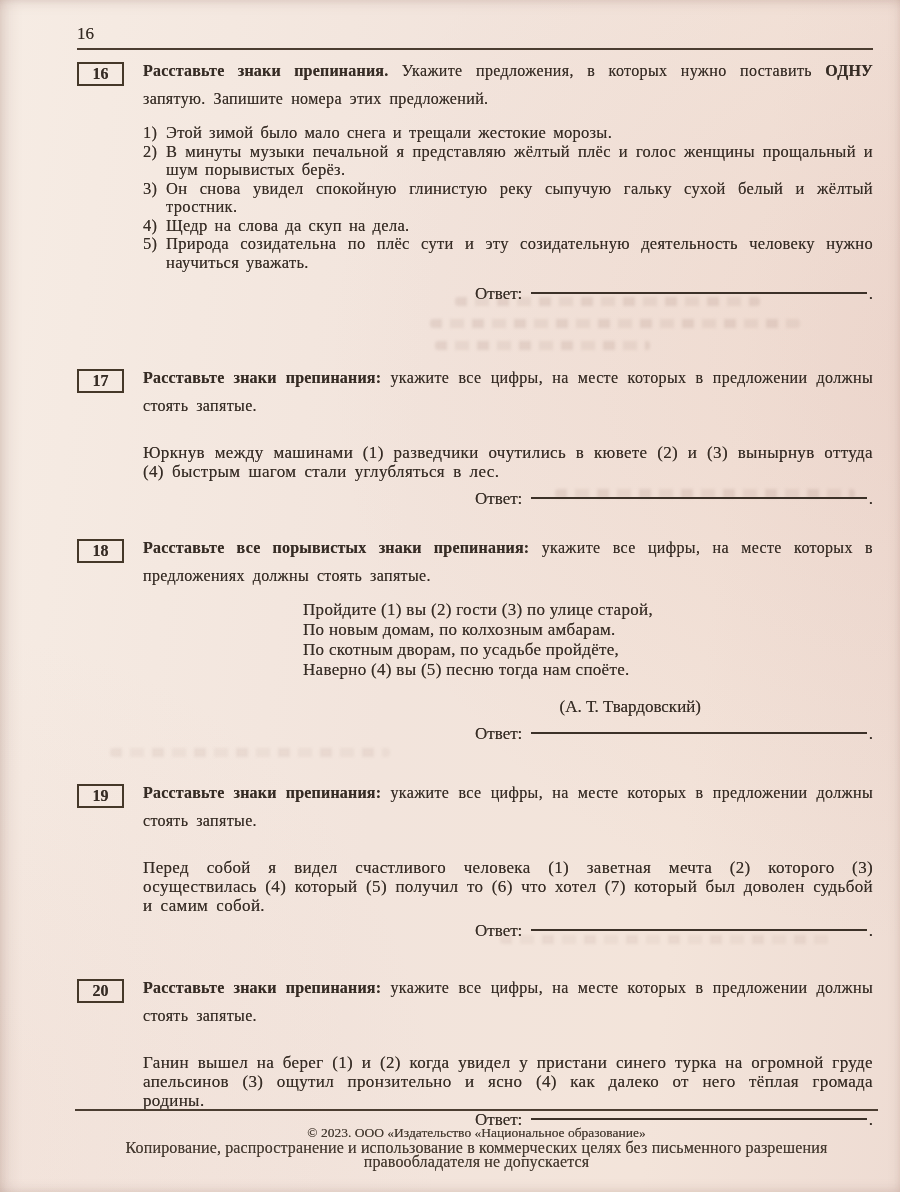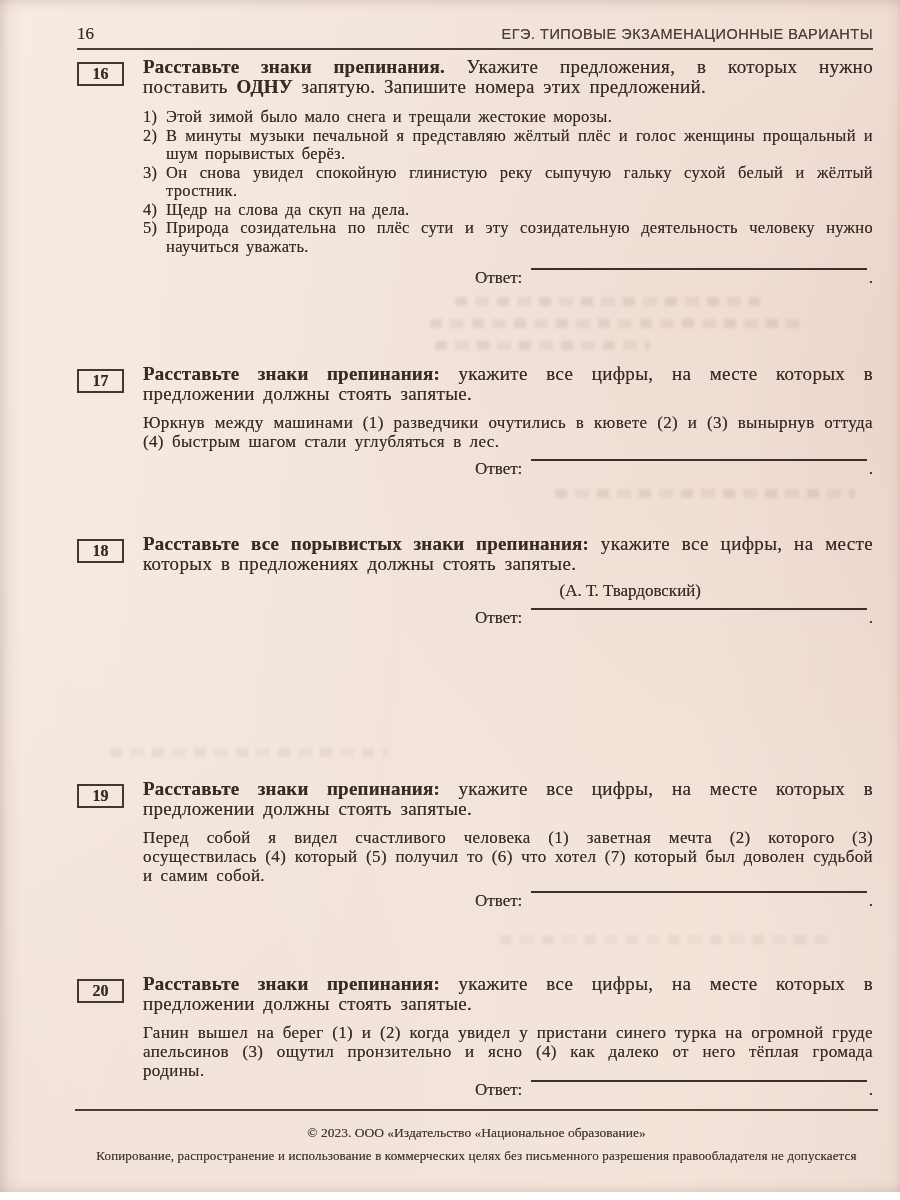--- a/index.html
+++ b/index.html
@@ -33,44 +33,44 @@
   .q { position:absolute; left:77px; width:796px; }
   .q16{top:57px} .q17{top:364px} .q18{top:534px} .q19{top:779px} .q20{top:974px}
 
   .qbox {
     position:absolute; left:0; top:5px; width:47px; height:24px;
     border:2px solid #453829; display:flex; align-items:center; justify-content:center;
     font-weight:bold; font-size:16px;
   }
   .qc { margin-left:66px; width:730px; }
 
-  .prompt { font-size:19px; line-height:20px; text-align:justify; letter-spacing:.35px; word-spacing:3.5px; }
+  .prompt { font-size:16px; line-height:28px; text-align:justify; letter-spacing:.35px; word-spacing:3.5px; }
   .prompt b { letter-spacing:.2px; }
 
   .items { margin-top:11px; font-size:16.5px; line-height:18.5px; letter-spacing:.3px; word-spacing:2.5px; }
   .item { display:flex; }
   .item .n { flex:none; width:23px; }
   .item .t { flex:1; text-align:justify; }
 
-  .body { margin-top:9px; font-size:17px; line-height:19px; text-align:justify; letter-spacing:.35px; word-spacing:3.5px;font-family:Liberation Serif, serif; }
+  .body { margin-top:23px; font-size:17px; line-height:19px; text-align:justify; letter-spacing:.35px; word-spacing:3.5px;font-family:Liberation Serif, serif; }
 
   .poem { margin-top:10px; margin-left:160px; font-size:17px; line-height:20px; letter-spacing:.3px; }
-  .attr { margin-top:7px; text-align:right; padding-right:172px; font-size:17px; }
-
-  .answer { display:flex; align-items:flex-start; margin-left:332px; width:398px; font-size:17px; line-height:20px; }
+  .attr { margin-top:17px; text-align:right; padding-right:172px; font-size:17px; }
+
+  .answer { display:flex; align-items:center; margin-left:332px; width:398px; font-size:17px; line-height:20px; }
   .answer .ln { flex:1; border-bottom:2px solid #3c3128; margin:0 2px 3px 9px; }
   .answer .dot { flex:none; }
   .a16{margin-top:12px} .a17{margin-top:8px} .a18{margin-top:7px} .a19{margin-top:6px} .a20{margin-top:0}
 
   .footer {
     position:absolute; left:75px; top:1109px; width:803px;
     border-top:2.5px solid #4b3d31; padding-top:14px; text-align:center; color:#453a30;
   }
   .f1 { font-size:13.5px; line-height:15px; }
-  .f2 { font-size:13px; line-height:14px; margin-top:9px; letter-spacing:.15px; }
+  .f2 { font-size:16px; line-height:14px; margin-top:1px; letter-spacing:.15px; }
 
   .g {
     position:absolute; height:9px; border-radius:4px;
     background:repeating-linear-gradient(90deg,
       rgba(151,116,104,.16) 0 12px, rgba(151,116,104,0) 12px 20px,
       rgba(151,116,104,.11) 20px 34px, rgba(151,116,104,0) 34px 42px);
     filter:blur(1.6px);
   }
 </style>
 </head>
@@ -80,21 +80,20 @@
 
   <span class="g" style="top:297px;left:455px;width:305px"></span>
   <span class="g" style="top:319px;left:430px;width:370px"></span>
   <span class="g" style="top:341px;left:435px;width:215px"></span>
   <span class="g" style="top:489px;left:555px;width:300px"></span>
   <span class="g" style="top:748px;left:110px;width:280px;opacity:.7"></span>
   <span class="g" style="top:935px;left:500px;width:330px;opacity:.7"></span>
 
   <header class="header">
     <span class="pnum">16</span>
-    <span class="ptitle">ЕГЭ. ТИПОВЫЕ ЭКЗАМЕНАЦИОННЫЕ ВАРИАНТЫ</span>
   </header>
 
   <section class="q q16">
     <div class="qbox">
         <span>16</span>
       </div>
     <div class="qc">
       <p class="prompt"><b>Расставьте знаки препинания.</b><span> Укажите предложения, в которых нужно поставить </span><b>ОДНУ</b><span> запятую. Запишите номера этих предложений.</span></p>
       <div class="items">
         <div class="item">
@@ -140,20 +139,26 @@
       </div>
     </div>
   </section>
 
   <section class="q q18">
     <div class="qbox">
         <span>18</span>
       </div>
     <div class="qc">
       <p class="prompt"><b>Расставьте все порывистых знаки препинания:</b><span> укажите все цифры, на месте которых в предложениях должны стоять запятые.</span></p>
+      <div class="poem">
+        <div>Пройдите (1) вы (2) гости (3) по улице старой,</div>
+        <div>По новым домам, по колхозным амбарам.</div>
+        <div>По скотным дворам, по усадьбе пройдёте,</div>
+        <div>Наверно (4) вы (5) песню тогда нам споёте.</div>
+      </div>
       <div class="attr">(А. Т. Твардовский)</div>
       <div class="answer a18">
         <span class="lbl">Ответ:</span>
         <span class="ln"></span>
         <span class="dot">.</span>
       </div>
     </div>
   </section>
 
   <section class="q q19">

